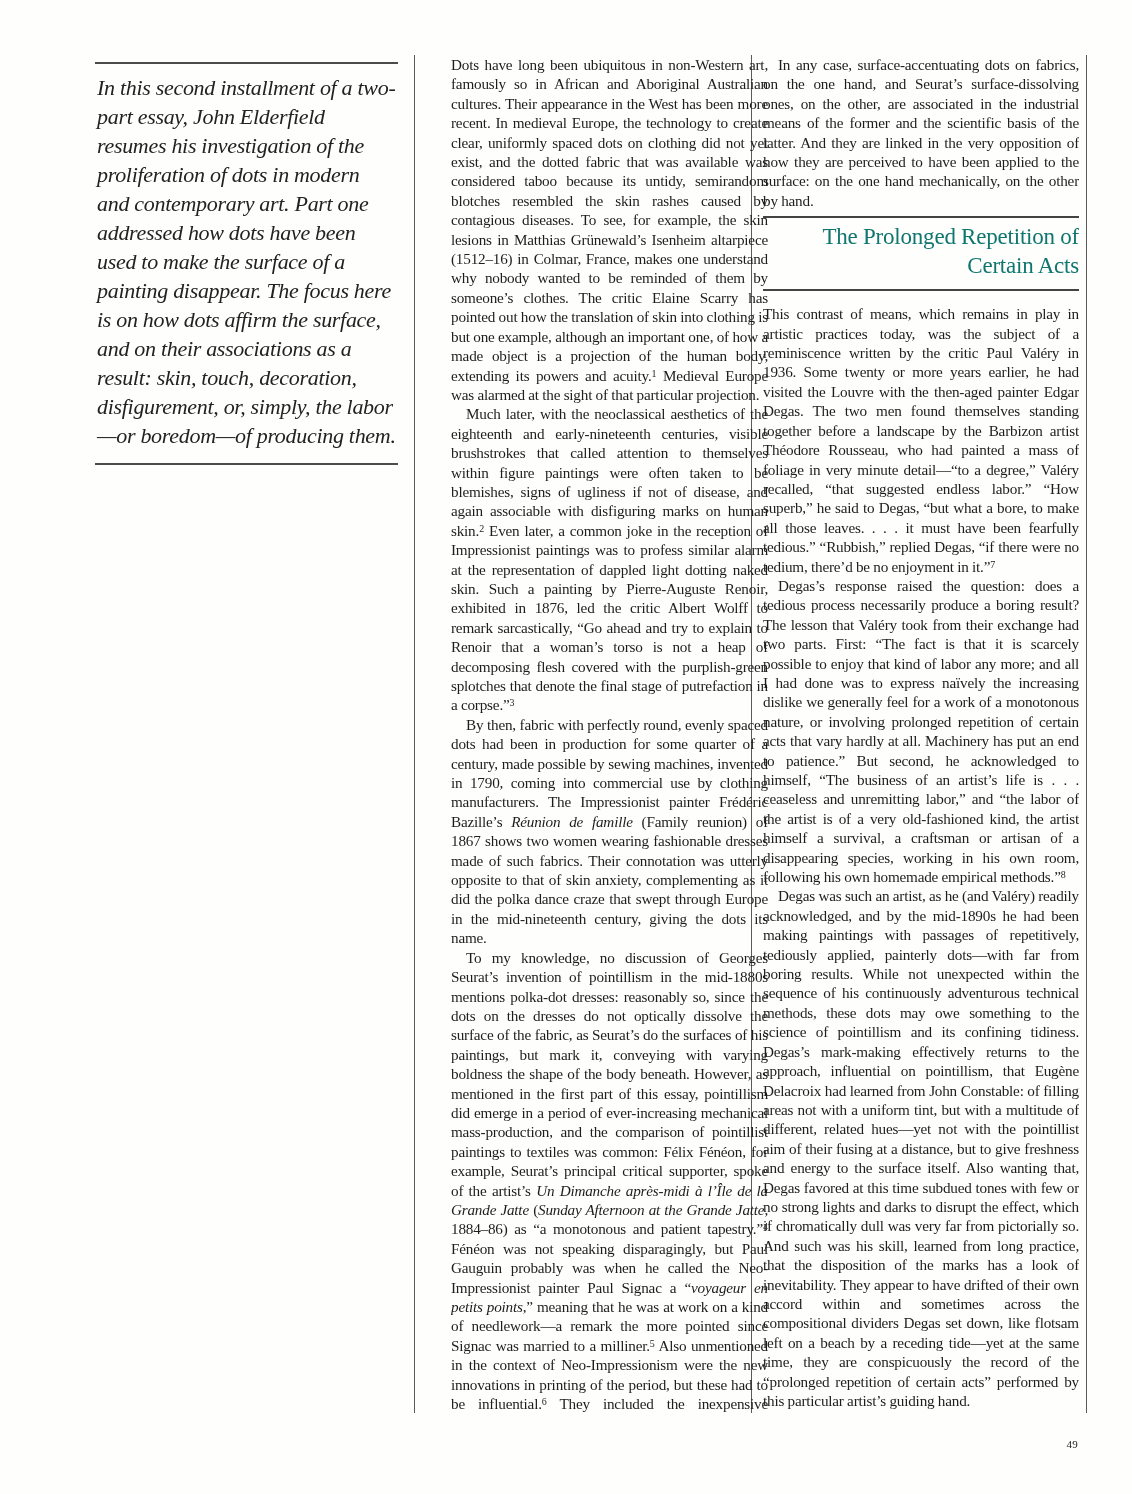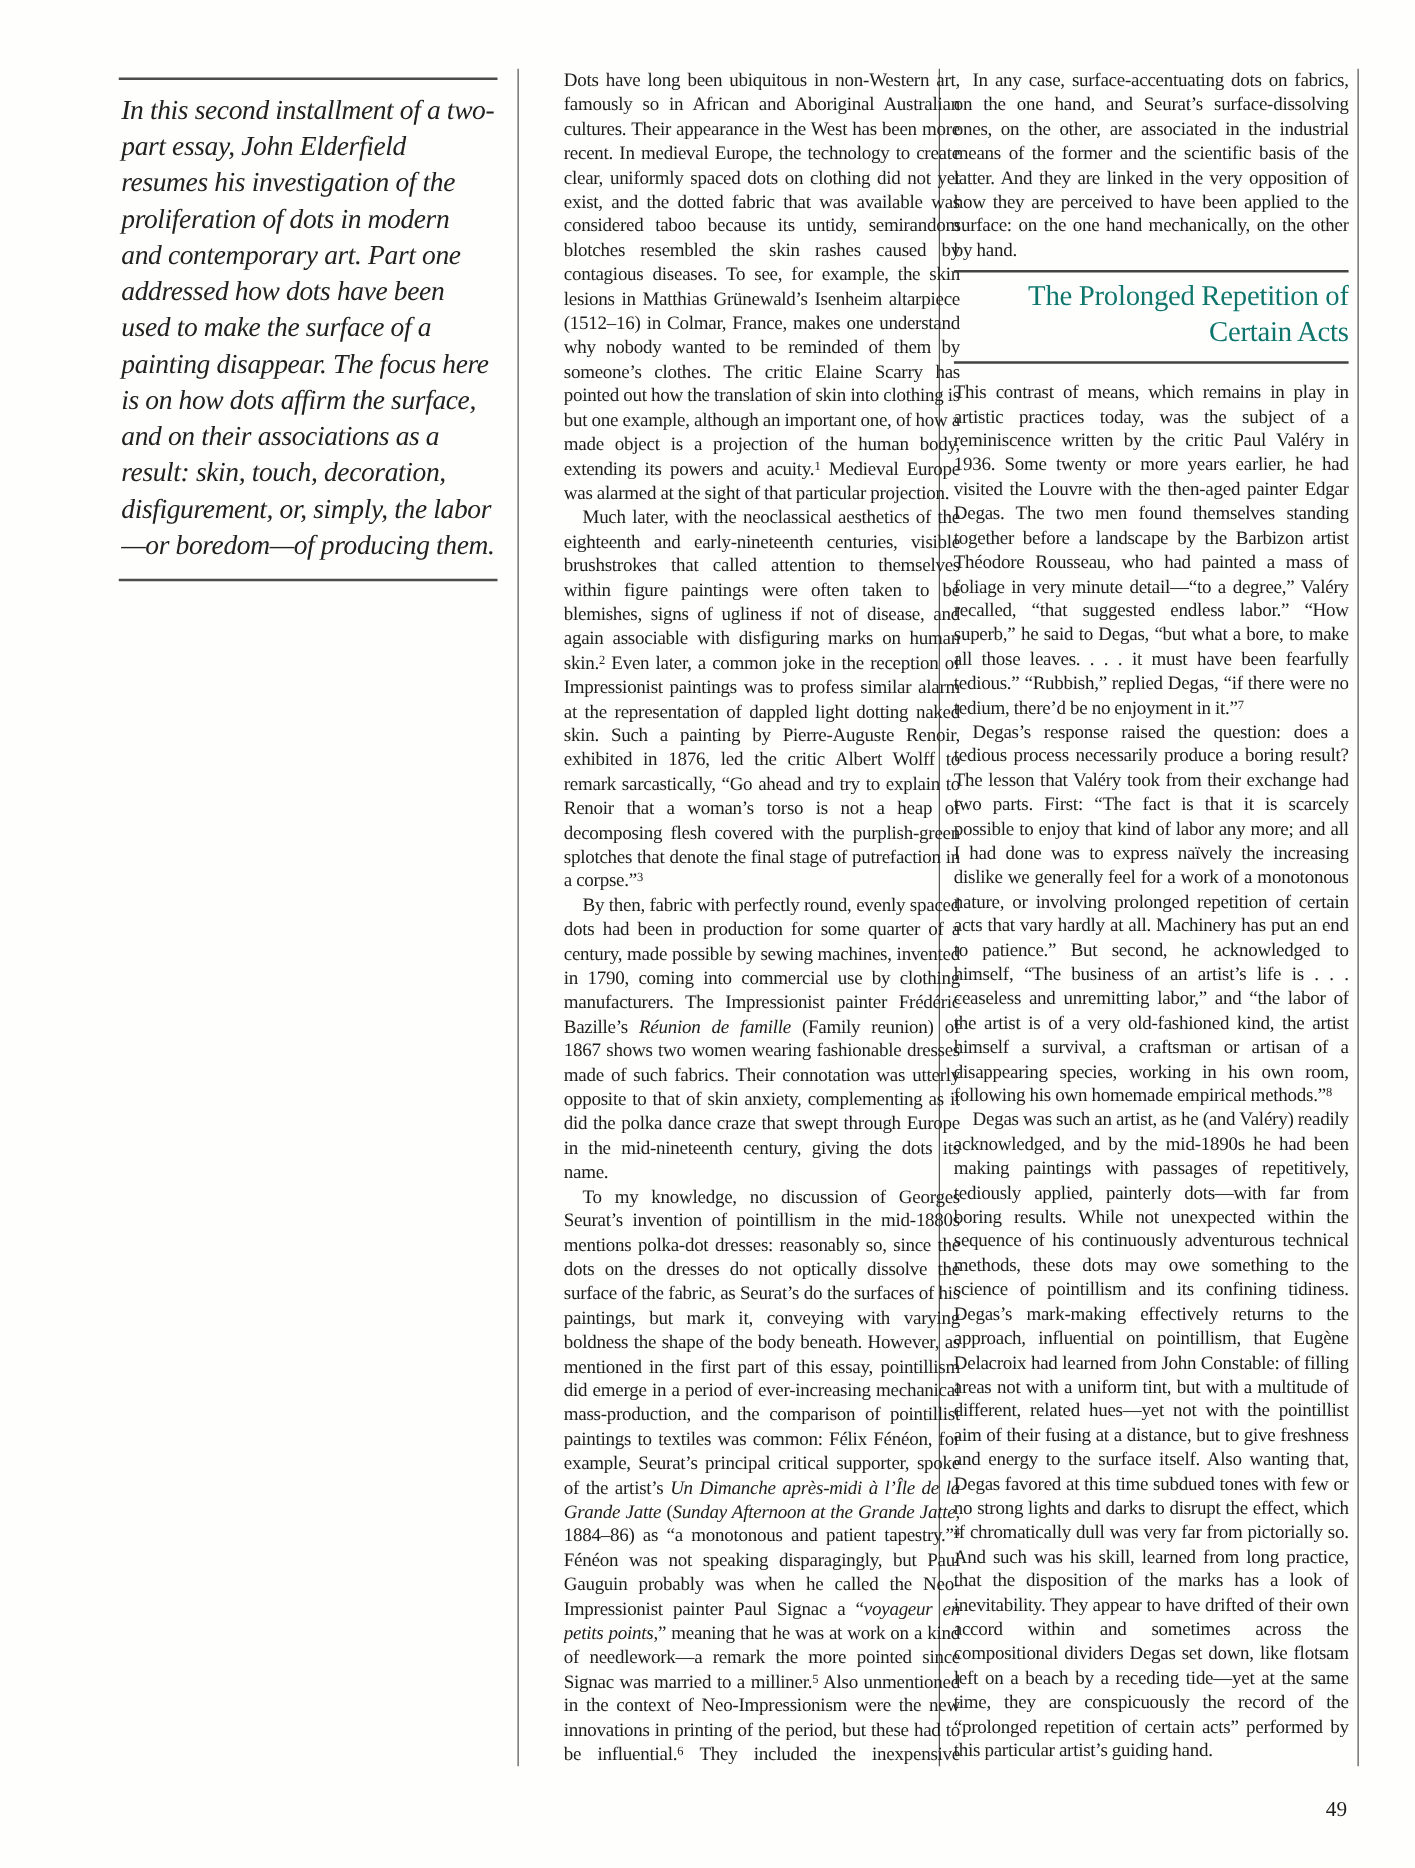--- a/index.html
+++ b/index.html
@@ -83,21 +83,21 @@
     font-weight:500;
     letter-spacing:-0.2px;
     color:#0f766e;
     text-align:right;
   }
   
   .page-number{
     position:absolute;
     top:1438px;
     right:54px;
-    font-size:17px;
+    font-size:11px;
     letter-spacing:0.2px;
     color:#1d1d1d;
   }
 </style>
 </head>
 <body>
 
 <div class="page">
 
   <div class="intro-col">

